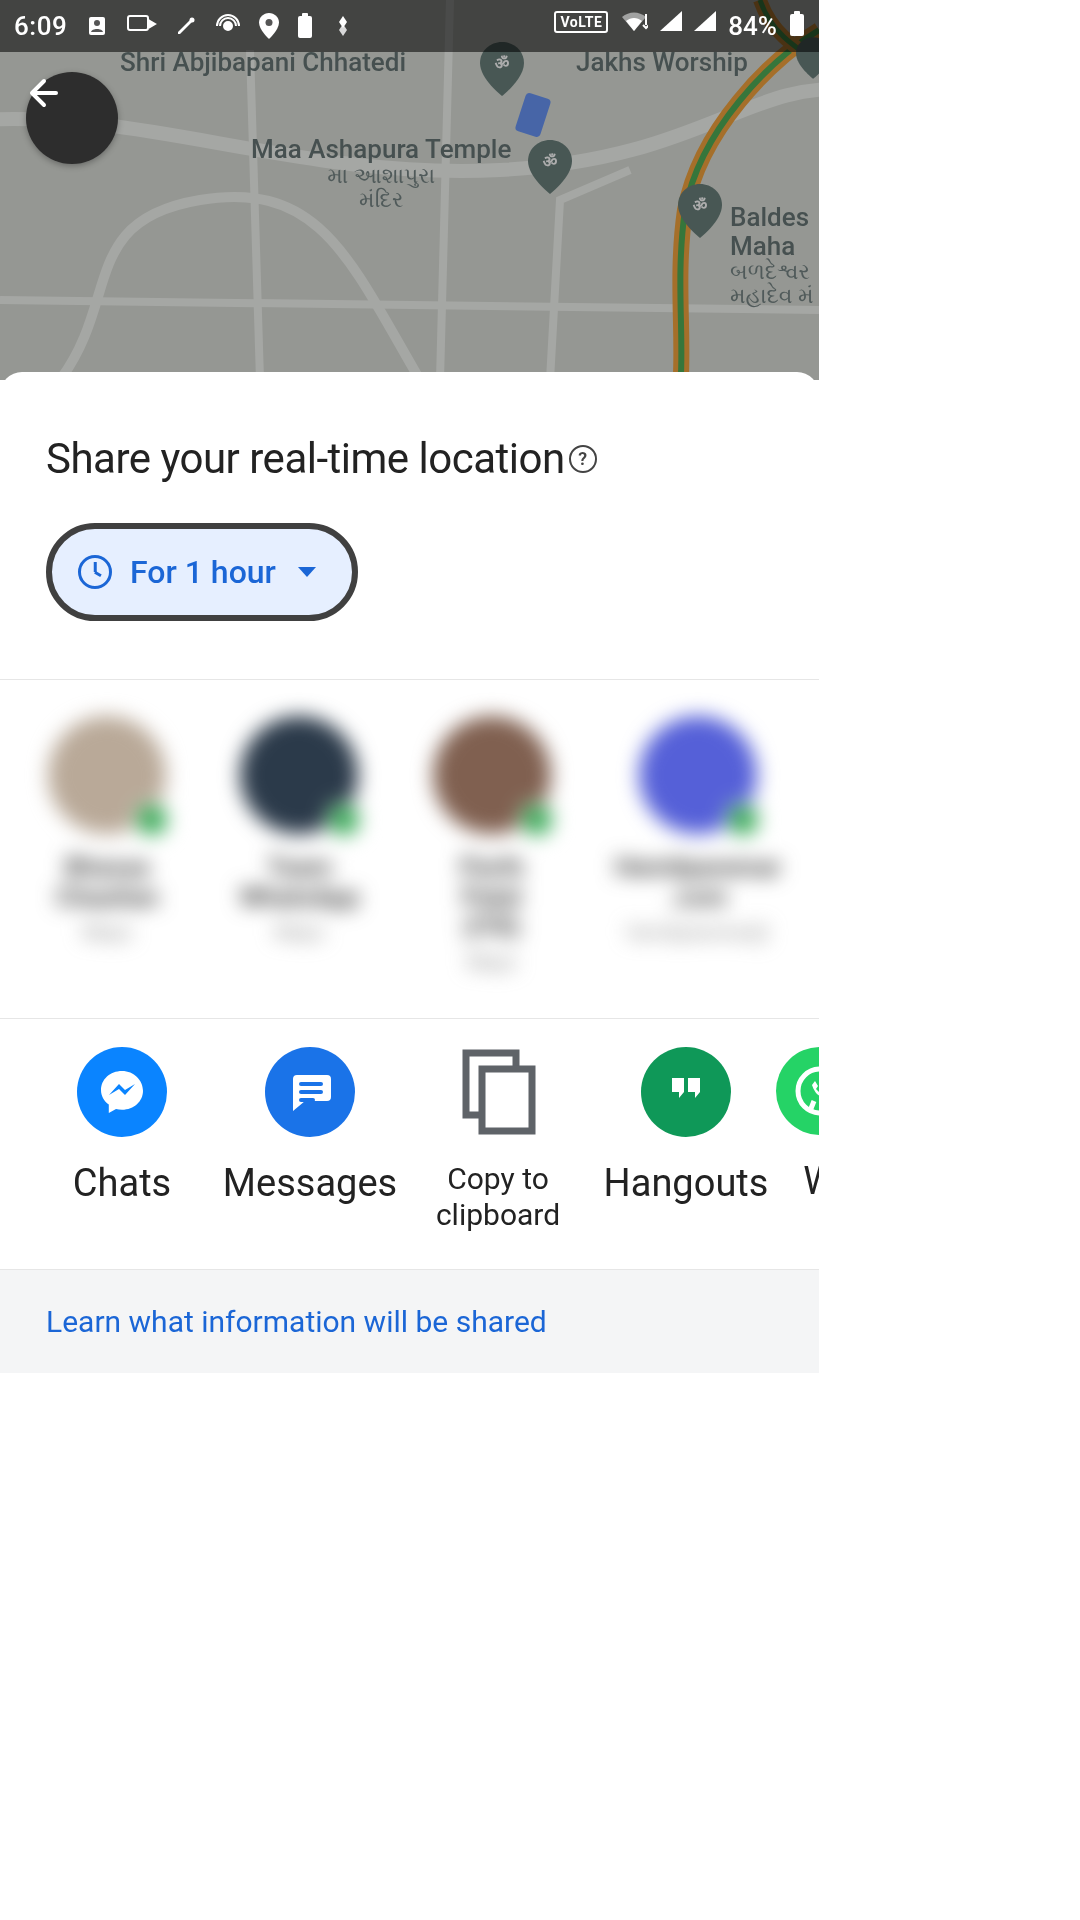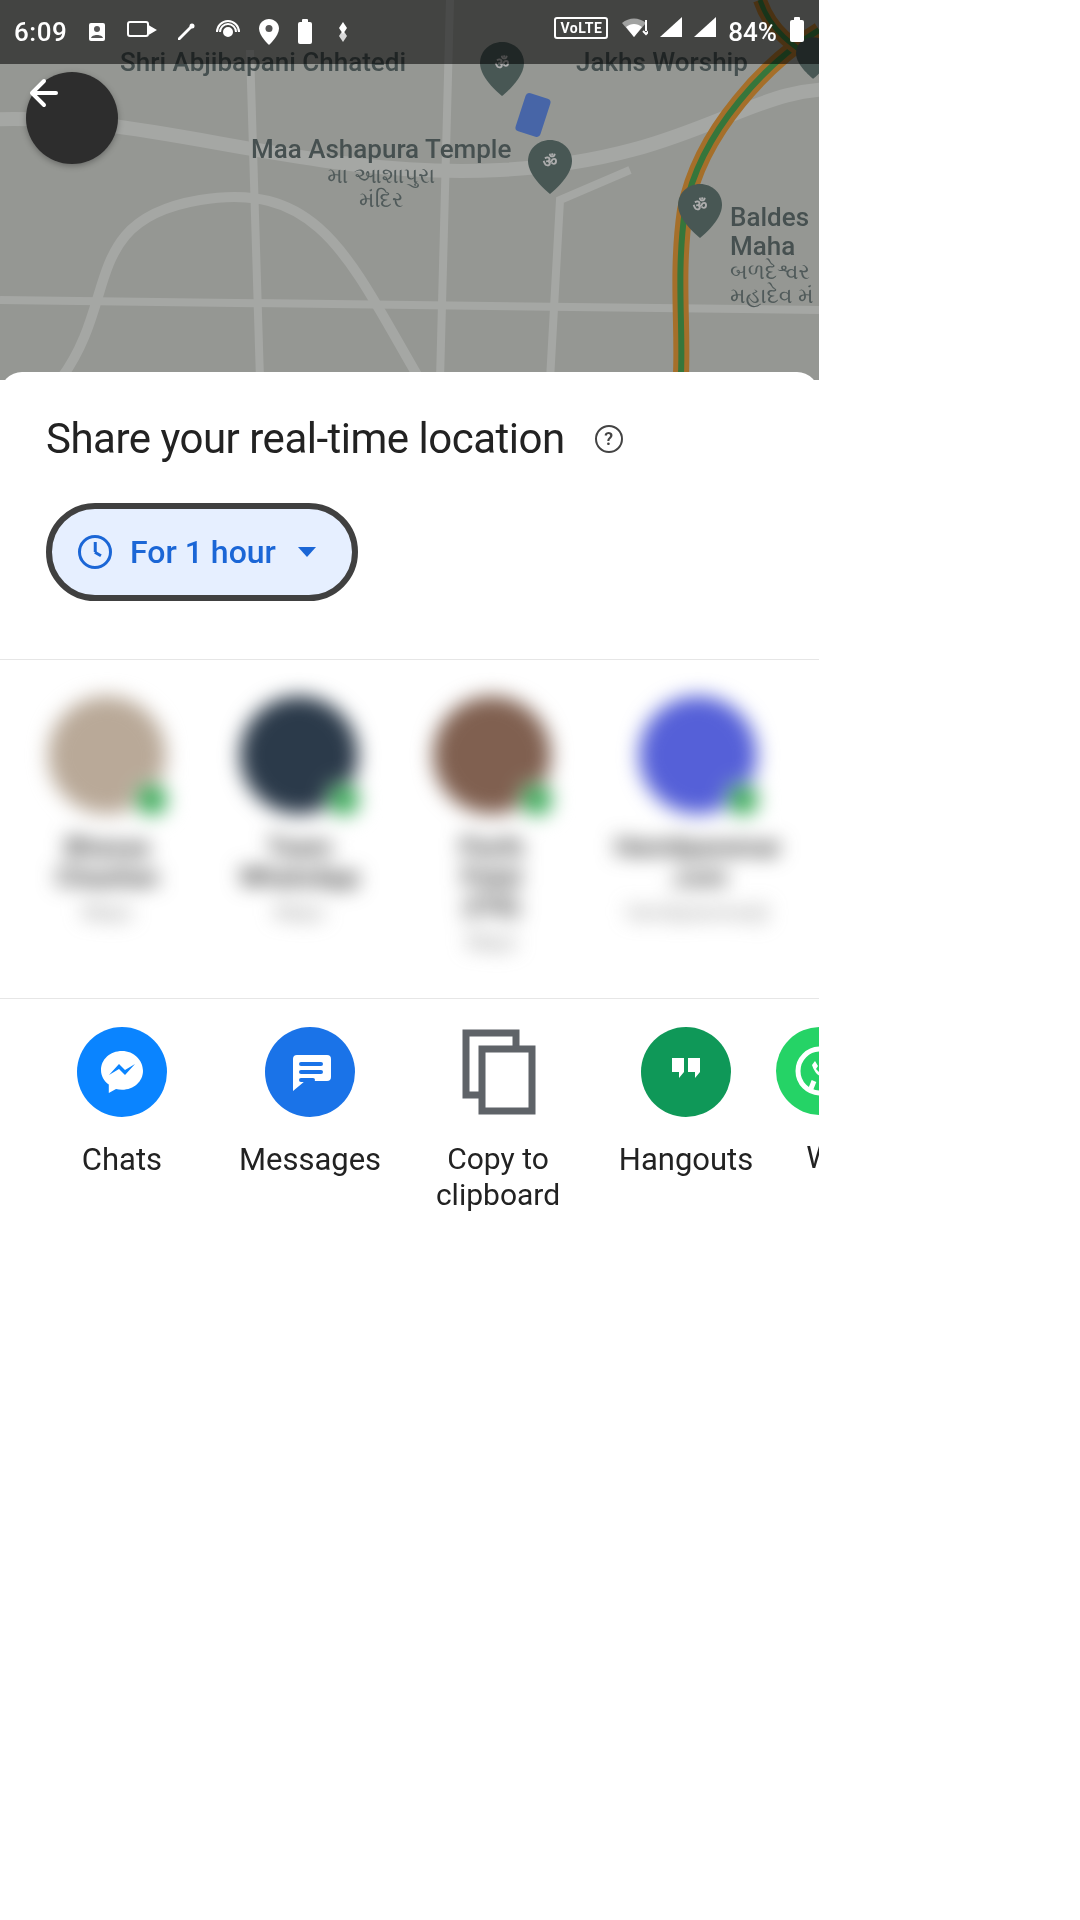--- a/index.html
+++ b/index.html
@@ -1,40 +1,40 @@
 <!DOCTYPE html>
 <html><head>
 <meta charset="utf-8">
 <style>
   * { box-sizing: border-box; margin: 0; padding: 0; }
   html, body { width: 819px; height: 1455px; font-family: Roboto, "Helvetica Neue", Arial, sans-serif; background:#fff; overflow:hidden; }
   .screen { position: relative; width: 819px; height: 1455px; }
 
   
-  .statusbar { position:absolute; top:0; left:0; right:0; height:64px; background:rgba(0,0,0,0.55); color:#fff; display:flex; align-items:center; padding:0 14px; font-size:26px; font-weight:500; z-index:20; }
+  .statusbar { position:absolute; top:0; left:0; right:0; height:52px; background:rgba(0,0,0,0.55); color:#fff; display:flex; align-items:center; padding:0 14px; font-size:26px; font-weight:500; z-index:20; }
   .statusbar .left-icons { display:flex; align-items:center; gap:18px; }
   .statusbar .right-icons { margin-left:auto; display:flex; align-items:flex-start; gap:12px; }
   .status-time { letter-spacing:0.5px; }
   .sb-ic { display:inline-flex; align-items:center; justify-content:center; }
   .volte { border:2px solid #fff; border-radius:3px; font-size:14px; font-weight:700; padding:1px 4px; letter-spacing:0.5px; }
 
   
   .map { position:absolute; top:0; left:0; right:0; height:380px; background:#d8dcd5; overflow:hidden; }
   .map-dim { position:absolute; inset:0; background:rgba(40,40,40,0.38); z-index:5; }
   .map svg { position:absolute; inset:0; }
   .map-label { position:absolute; color:#5a6a6a; font-weight:500; font-size:26px; line-height:1.1; z-index:3; text-align:center; }
   .map-label .sub { font-size:22px; color:#6a7a7a; }
   .map-label.right { text-align:left; }
   .pin { position:absolute; z-index:4; }
   .back-btn { position:absolute; left:26px; top:72px; width:92px; height:92px; border-radius:50%; background:#2d2d2d; display:flex; align-items:center; justify-content:center; z-index:10; box-shadow:0 2px 6px rgba(0,0,0,0.3); }
   .blue-dot { position:absolute; left:520px; top:95px; width:26px; height:40px; background:#5b8cf6; border-radius:4px; transform:rotate(18deg); z-index:3; }
 
   
   .sheet { position:absolute; top:372px; left:0; right:0; bottom:0; background:#fff; border-radius:22px 22px 0 0; z-index:15; overflow:hidden; }
-  .sheet-header { padding:42px 46px 40px 46px; display:flex; align-items:center; gap:30px; }
+  .sheet-header { padding:62px 46px 40px 46px; display:flex; align-items:center; gap:4px; }
   .sheet-title { font-size:42px; color:#222; letter-spacing:-0.5px; }
   .help-ic { width:28px; height:28px; border:2px solid #444; border-radius:50%; display:flex; align-items:center; justify-content:center; font-size:18px; color:#444; font-weight:600; }
 
   .duration-chip { margin:0 0 58px 46px; display:inline-flex; align-items:center; gap:18px; background:#e6efff; border:6px solid #404040; color:#1b66d6; border-radius:60px; padding:24px 36px 24px 26px; font-size:32px; font-weight:500; }
   .duration-chip .clock { width:34px; height:34px; border:3px solid #1b66d6; border-radius:50%; position:relative; }
   .duration-chip .clock::before { content:""; position:absolute; left:50%; top:50%; width:2.5px; height:10px; background:#1b66d6; transform-origin:bottom center; transform:translate(-50%,-100%); }
   .duration-chip .clock::after { content:""; position:absolute; left:50%; top:50%; width:2.5px; height:7px; background:#1b66d6; transform-origin:bottom center; transform:translate(-50%,-100%) rotate(120deg); }
   .duration-chip .chev { width:0; height:0; border-left:9px solid transparent; border-right:9px solid transparent; border-top:10px solid #1b66d6; margin-left:4px; }
 
   .divider { height:1px; background:#e6e6e6; }
@@ -43,21 +43,21 @@
   .contact { width:150px; display:flex; flex-direction:column; align-items:center; text-align:center; }
   .contact .avatar { width:118px; height:118px; border-radius:50%; position:relative; }
   .contact .avatar .badge { position:absolute; right:-4px; bottom:-4px; width:36px; height:36px; border-radius:50%; background:#34a853; border:3px solid #fff; }
   .contact .line1 { margin-top:18px; font-size:26px; font-weight:600; color:#333; }
   .contact .line2 { font-size:26px; font-weight:600; color:#333; }
   .contact .line3 { margin-top:8px; font-size:20px; color:#888; }
 
   .apps { display:flex; gap:0; padding:28px 0 36px 28px; }
   .app { width:188px; flex:0 0 188px; display:flex; flex-direction:column; align-items:center; text-align:center; }
   .app .app-ic { width:90px; height:90px; border-radius:50%; display:flex; align-items:center; justify-content:center; }
-  .app .app-label { margin-top:24px; font-size:31px; color:#222; line-height:1.2; }
+  .app .app-label { margin-top:24px; font-size:38px; color:#222; line-height:1.2; }
   .app .app-label.small { font-size:30px; }
 
   .learn { padding:34px 46px; font-size:30px; color:#1b66d6; background:#f4f5f6; border-top:1px solid #e6e6e6; }
 
   
   .ic-chats { background:#0a84ff; }
   .ic-copy { background:transparent; }
   .ic-messages { background:#1a73e8; }
   .ic-hangouts { background:#0f9858; }
   .ic-whatsapp { background:#25d366; border-radius:22px; }
@@ -310,15 +310,16 @@
           <svg width="56" height="56" viewBox="0 0 56 56">
               <circle cx="28" cy="28" r="22" fill="none" stroke="#fff" stroke-width="5"></circle>
               <path d="M18 48l4-10" stroke="#fff" stroke-width="5"></path>
               <path d="M20 22c0 0 2 6 5 9s9 5 9 5l3-4-5-3-3 2-5-5 2-3-3-5z" fill="#fff"></path>
             </svg>
         </div>
         <div class="app-label">W</div>
       </div>
     </div>
 
+    <div class="learn">Learn what information will be shared</div>
   </div>
 
 </div>
 
 </body></html>

